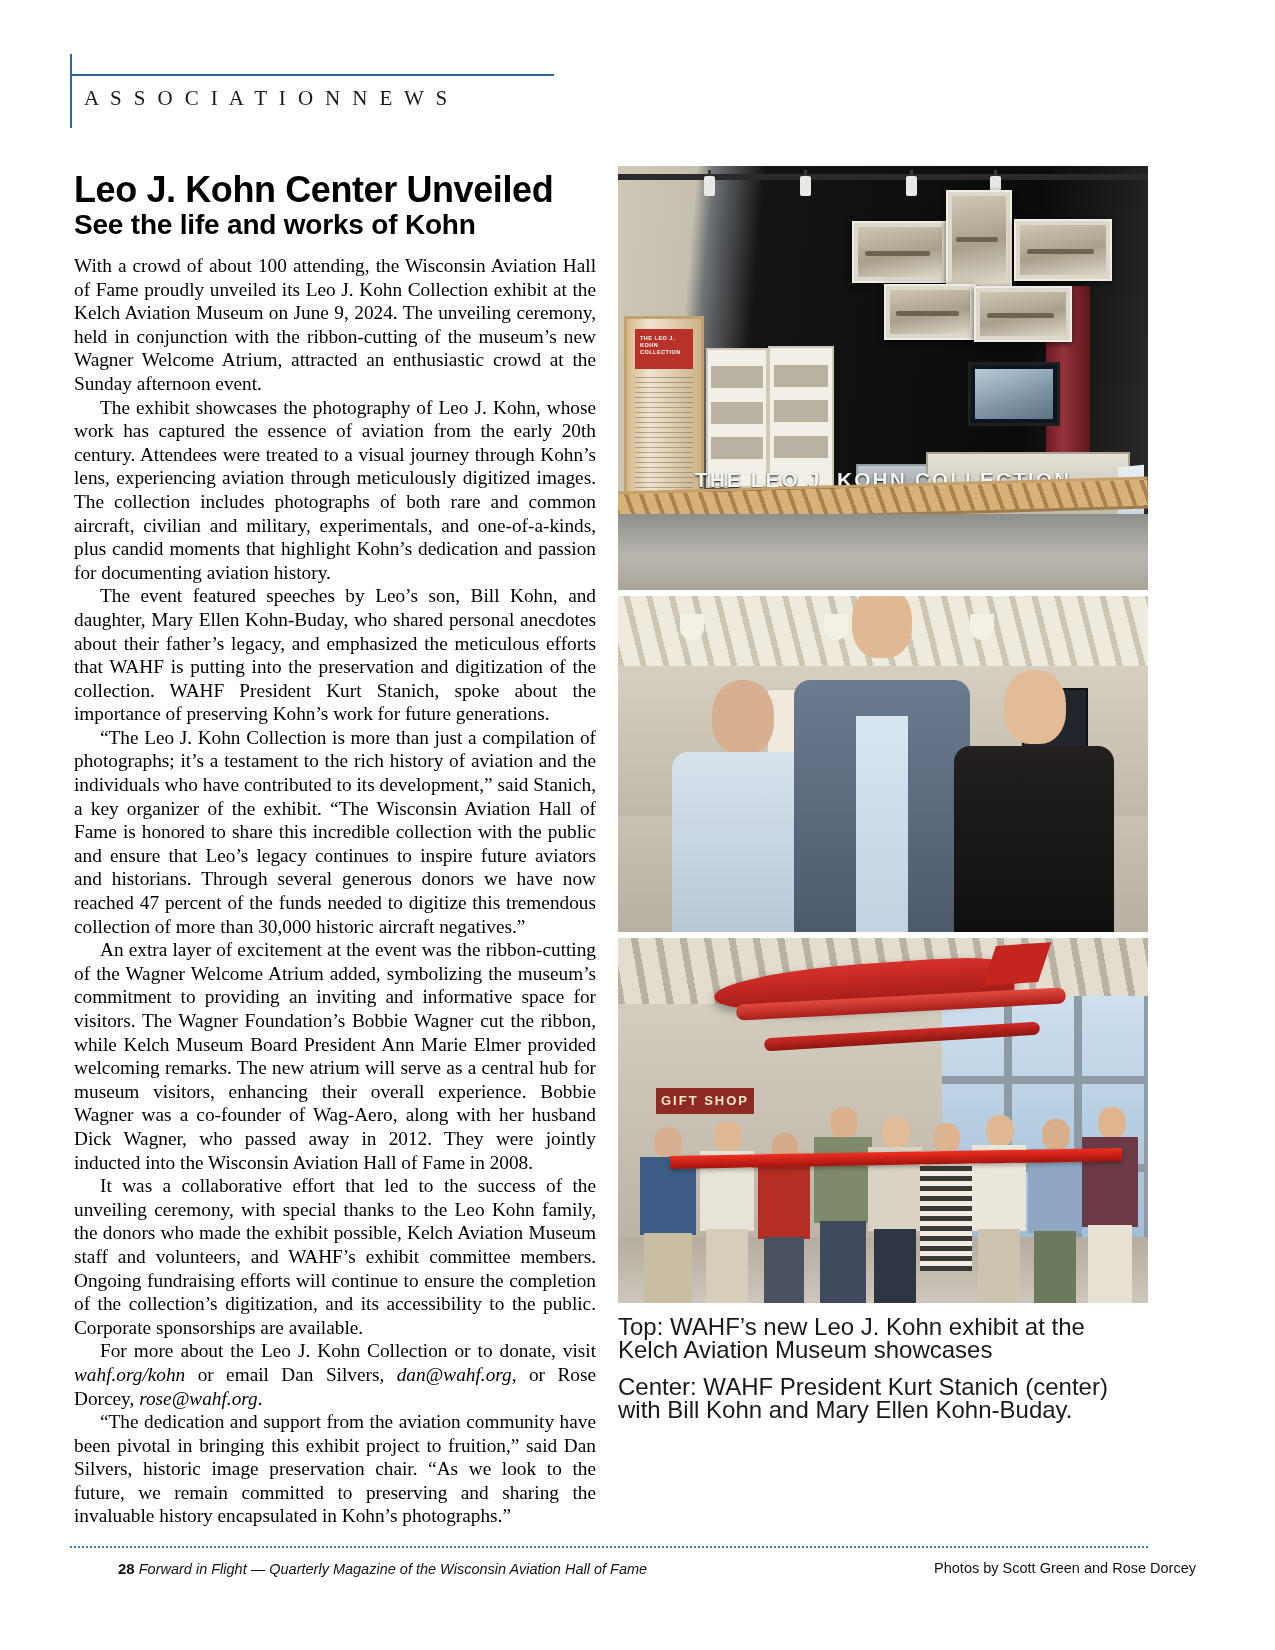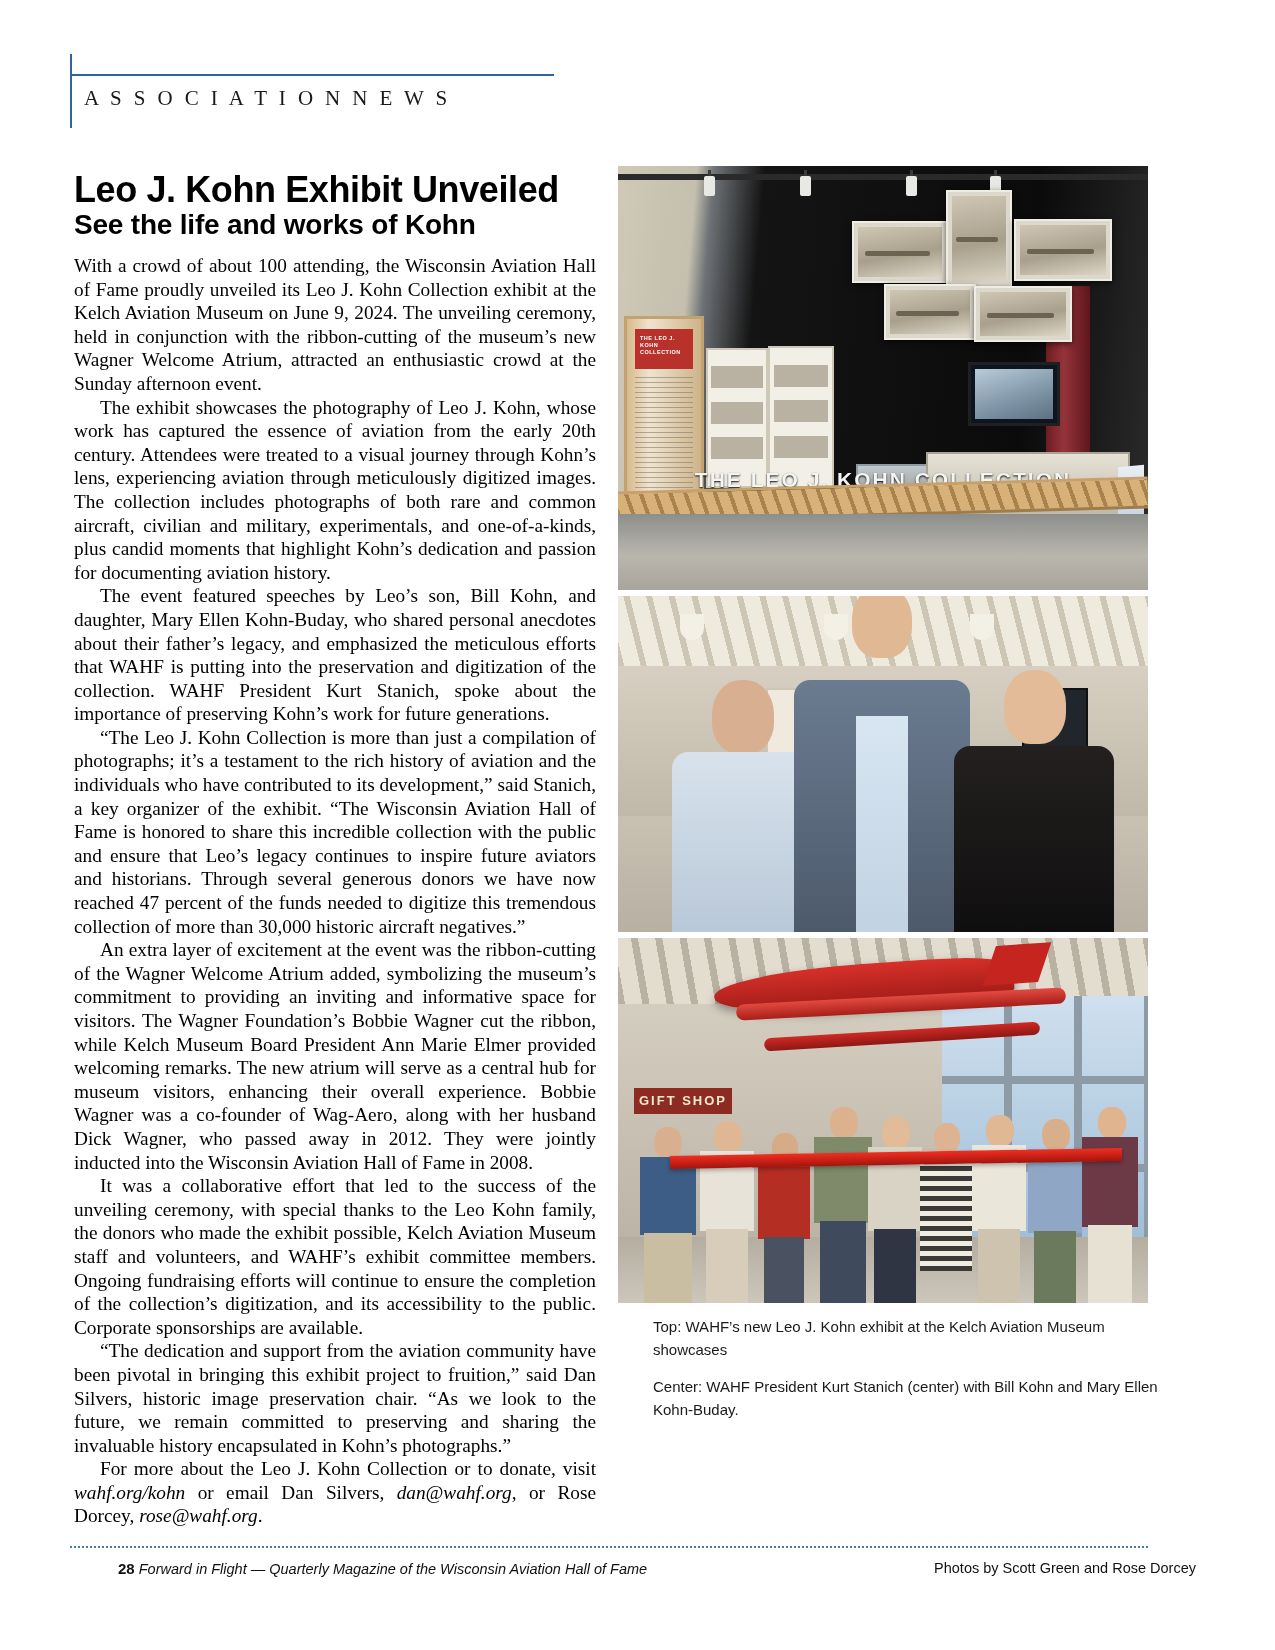--- a/index.html
+++ b/index.html
@@ -282,21 +282,21 @@
   .p3-plane-wing2 {
     position:absolute; left:146px; top:92px; width:276px; height:13px;
     background: linear-gradient(180deg,#cf2a24,#8e1714);
     border-radius:7px; transform: rotate(-3.5deg);
   }
   .p3-plane-tail {
     position:absolute; left:372px; top:6px; width:54px; height:40px;
     background:#c6241e; transform: skewX(-22deg) rotate(-4deg);
   }
   .p3-gift {
-    position:absolute; left:16px; top:150px; width:98px; height:26px;
+    position:absolute; left:38px; top:150px; width:98px; height:26px;
     background:#8d2a22; color:#f4e9c8;
     font-family:"Liberation Sans",sans-serif; font-weight:bold; font-size:13px;
     letter-spacing:2px; text-align:center; line-height:26px;
   }
   .p3-floor {
     position:absolute; left:0; bottom:0; width:100%; height:66px;
     background: linear-gradient(180deg,#b4ada0,#cdc7bb);
   }
   .p3-ribbon {
     position:absolute; left:52px; top:214px; width:452px; height:13px;
@@ -307,24 +307,23 @@
   }
   .p3-person { position:absolute; bottom:0; }
 
   
   .captions {
     position: absolute;
     left: 618px;
     top: 1316px;
     width: 528px;
     font-family: "Liberation Sans", sans-serif;
-    font-size: 15px;
+    font-size: 24px;
     line-height: 22.5px;
     color: #1a1a1a;
-    margin-left: 35px;
   }
   .captions p { margin: 0 0 15px 0; }
 
   
   .footer-rule {
     position: absolute;
     left: 70px;
     top: 1546px;
     width: 1078px;
     height: 0;
@@ -362,32 +361,32 @@
 <body>
 
 <div class="page">
 
   <div class="section-head">
     <div class="vrule"></div>
     <div class="hrule"></div>
     <div class="label">A S S O C I A T I O N   N E W S</div>
   </div>
 
-  <div class="headline">Leo J. Kohn Exhibit Unveiled</div>
+  <div class="headline">Leo J. Kohn Center Unveiled</div>
   <div class="subhead">See the life and works of Kohn</div>
 
   <div class="body-col">
     <p>With a crowd of about 100 attending, the Wisconsin Aviation Hall of Fame proudly unveiled its Leo J. Kohn Collection exhibit at the Kelch Aviation Museum on June 9, 2024. The unveiling ceremony, held in conjunction with the ribbon-cutting of the museum’s new Wagner Welcome Atrium, attracted an enthusiastic crowd at the Sunday afternoon event.</p>
     <p class="indent">The exhibit showcases the photography of Leo J. Kohn, whose work has captured the essence of aviation from the early 20th century. Attendees were treated to a visual journey through Kohn’s lens, experiencing aviation through meticulously digitized images. The collection includes photographs of both rare and common aircraft, civilian and military, experimentals, and one-of-a-kinds, plus candid moments that highlight Kohn’s dedication and passion for documenting aviation history.</p>
     <p class="indent">The event featured speeches by Leo’s son, Bill Kohn, and daughter, Mary Ellen Kohn-Buday, who shared personal anecdotes about their father’s legacy, and emphasized the meticulous efforts that WAHF is putting into the preservation and digitization of the collection. WAHF President Kurt Stanich, spoke about the importance of preserving Kohn’s work for future generations.</p>
     <p class="indent">“The Leo J. Kohn Collection is more than just a compilation of photographs; it’s a testament to the rich history of aviation and the individuals who have contributed to its development,” said Stanich, a key organizer of the exhibit. “The Wisconsin Aviation Hall of Fame is honored to share this incredible collection with the public and ensure that Leo’s legacy continues to inspire future aviators and historians. Through several generous donors we have now reached 47 percent of the funds needed to digitize this tremendous collection of more than 30,000 historic aircraft negatives.”</p>
     <p class="indent">An extra layer of excitement at the event was the ribbon-cutting of the Wagner Welcome Atrium added, symbolizing the museum’s commitment to providing an inviting and informative space for visitors. The Wagner Foundation’s Bobbie Wagner cut the ribbon, while Kelch Museum Board President Ann Marie Elmer provided welcoming remarks. The new atrium will serve as a central hub for museum visitors, enhancing their overall experience. Bobbie Wagner was a co-founder of Wag-Aero, along with her husband Dick Wagner, who passed away in 2012. They were jointly inducted into the Wisconsin Aviation Hall of Fame in 2008.</p>
     <p class="indent">It was a collaborative effort that led to the success of the unveiling ceremony, with special thanks to the Leo Kohn family, the donors who made the exhibit possible, Kelch Aviation Museum staff and volunteers, and WAHF’s exhibit committee members. Ongoing fundraising efforts will continue to ensure the completion of the collection’s digitization, and its accessibility to the public. Corporate sponsorships are available.</p>
+    <p class="indent"><span>For more about the Leo J. Kohn Collection or to donate, visit </span><i>wahf.org/kohn</i><span> or email Dan Silvers, </span><i>dan@wahf.org</i><span>, or Rose Dorcey, </span><i>rose@wahf.org</i><span>.</span></p>
     <p class="indent">“The dedication and support from the aviation community have been pivotal in bringing this exhibit project to fruition,” said Dan Silvers, historic image preservation chair. “As we look to the future, we remain committed to preserving and sharing the invaluable history encapsulated in Kohn’s photographs.”</p>
-    <p class="indent"><span>For more about the Leo J. Kohn Collection or to donate, visit </span><i>wahf.org/kohn</i><span> or email Dan Silvers, </span><i>dan@wahf.org</i><span>, or Rose Dorcey, </span><i>rose@wahf.org</i><span>.</span></p>
   </div>
 
   <div class="photo-col">
 
     <div class="photo photo-top">
       <div class="p1-wall"></div>
       <div class="p1-track"></div>
       <div class="p1-light" style="left:86px"></div>
       <div class="p1-light" style="left:182px"></div>
       <div class="p1-light" style="left:288px"></div>

